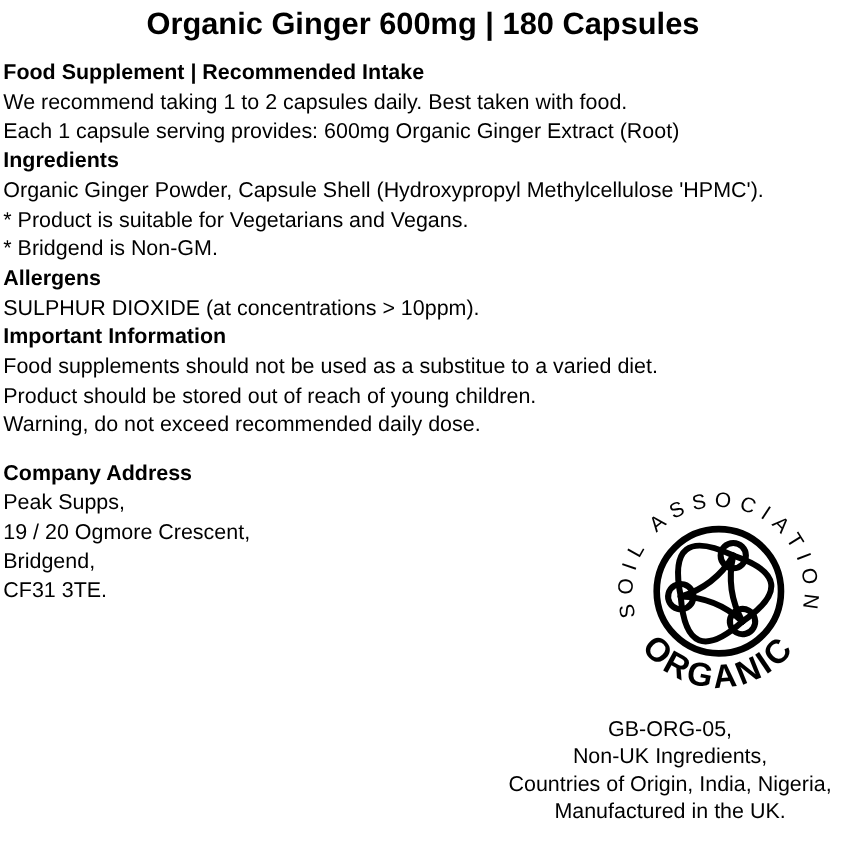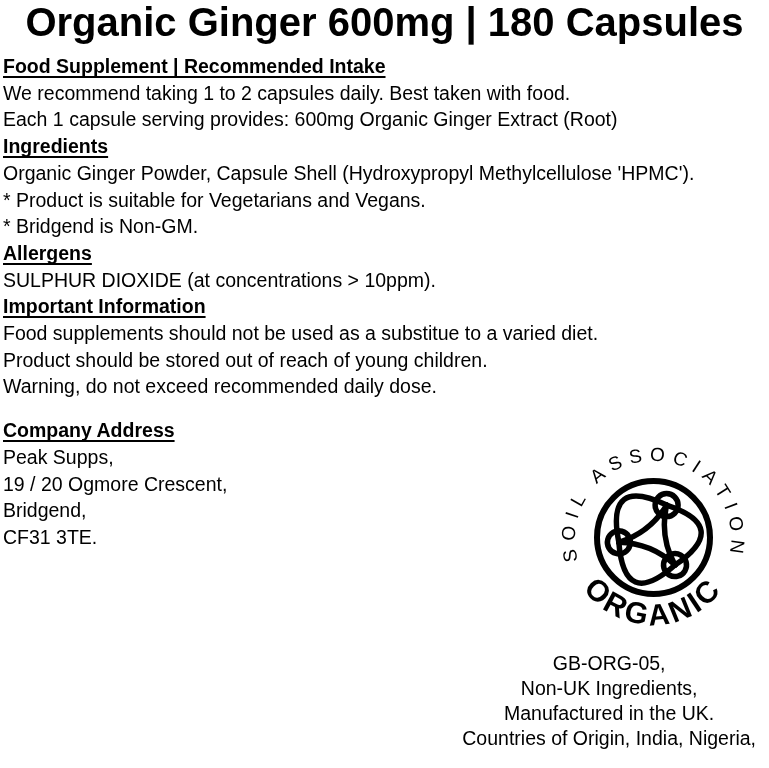--- a/index.html
+++ b/index.html
@@ -9,41 +9,40 @@
   }
   body {
     width: 769px;
     height: 768px;
     position: relative;
     overflow: hidden;
     font-family: "Liberation Sans", "DejaVu Sans", sans-serif;
     color: #000000;
   }
   .title {
-    font-size: 40px;
+    font-size: 28px;
     font-weight: bold;
     line-height: 40px;
     text-align: center;
     white-space: nowrap;
     margin: 0;
     padding-top: 2px;
   }
   .content {
     margin-top: 11px;
     padding-left: 3px;
     font-size: 19.5px;
     line-height: 26.7px;
   }
   .content .line,
   .content .heading {
     white-space: nowrap;
   }
   .heading {
     font-weight: bold;
-    text-decoration: underline;
     text-decoration-thickness: 2px;
     text-underline-offset: 3px;
     text-decoration-skip-ink: none;
   }
   .section.gap {
     margin-top: 17px;
   }
   .cert-block {
     position: absolute;
     top: 651px;
@@ -139,17 +138,17 @@
     </text>
 
     <text font-size="30" font-weight="bold" style="letter-spacing:3px" text-anchor="middle">
       <textPath href="#arcBottom" startOffset="50%">ORGANIC</textPath>
     </text>
   </svg>
 
   <div class="cert-block">
     <div class="line">GB-ORG-05,</div>
     <div class="line">Non-UK Ingredients,</div>
+    <div class="line">Countries of Origin, India, Nigeria,</div>
     <div class="line">Manufactured in the UK.</div>
-    <div class="line">Countries of Origin, India, Nigeria,</div>
   </div>
 
 </div>
 
 </body></html>

